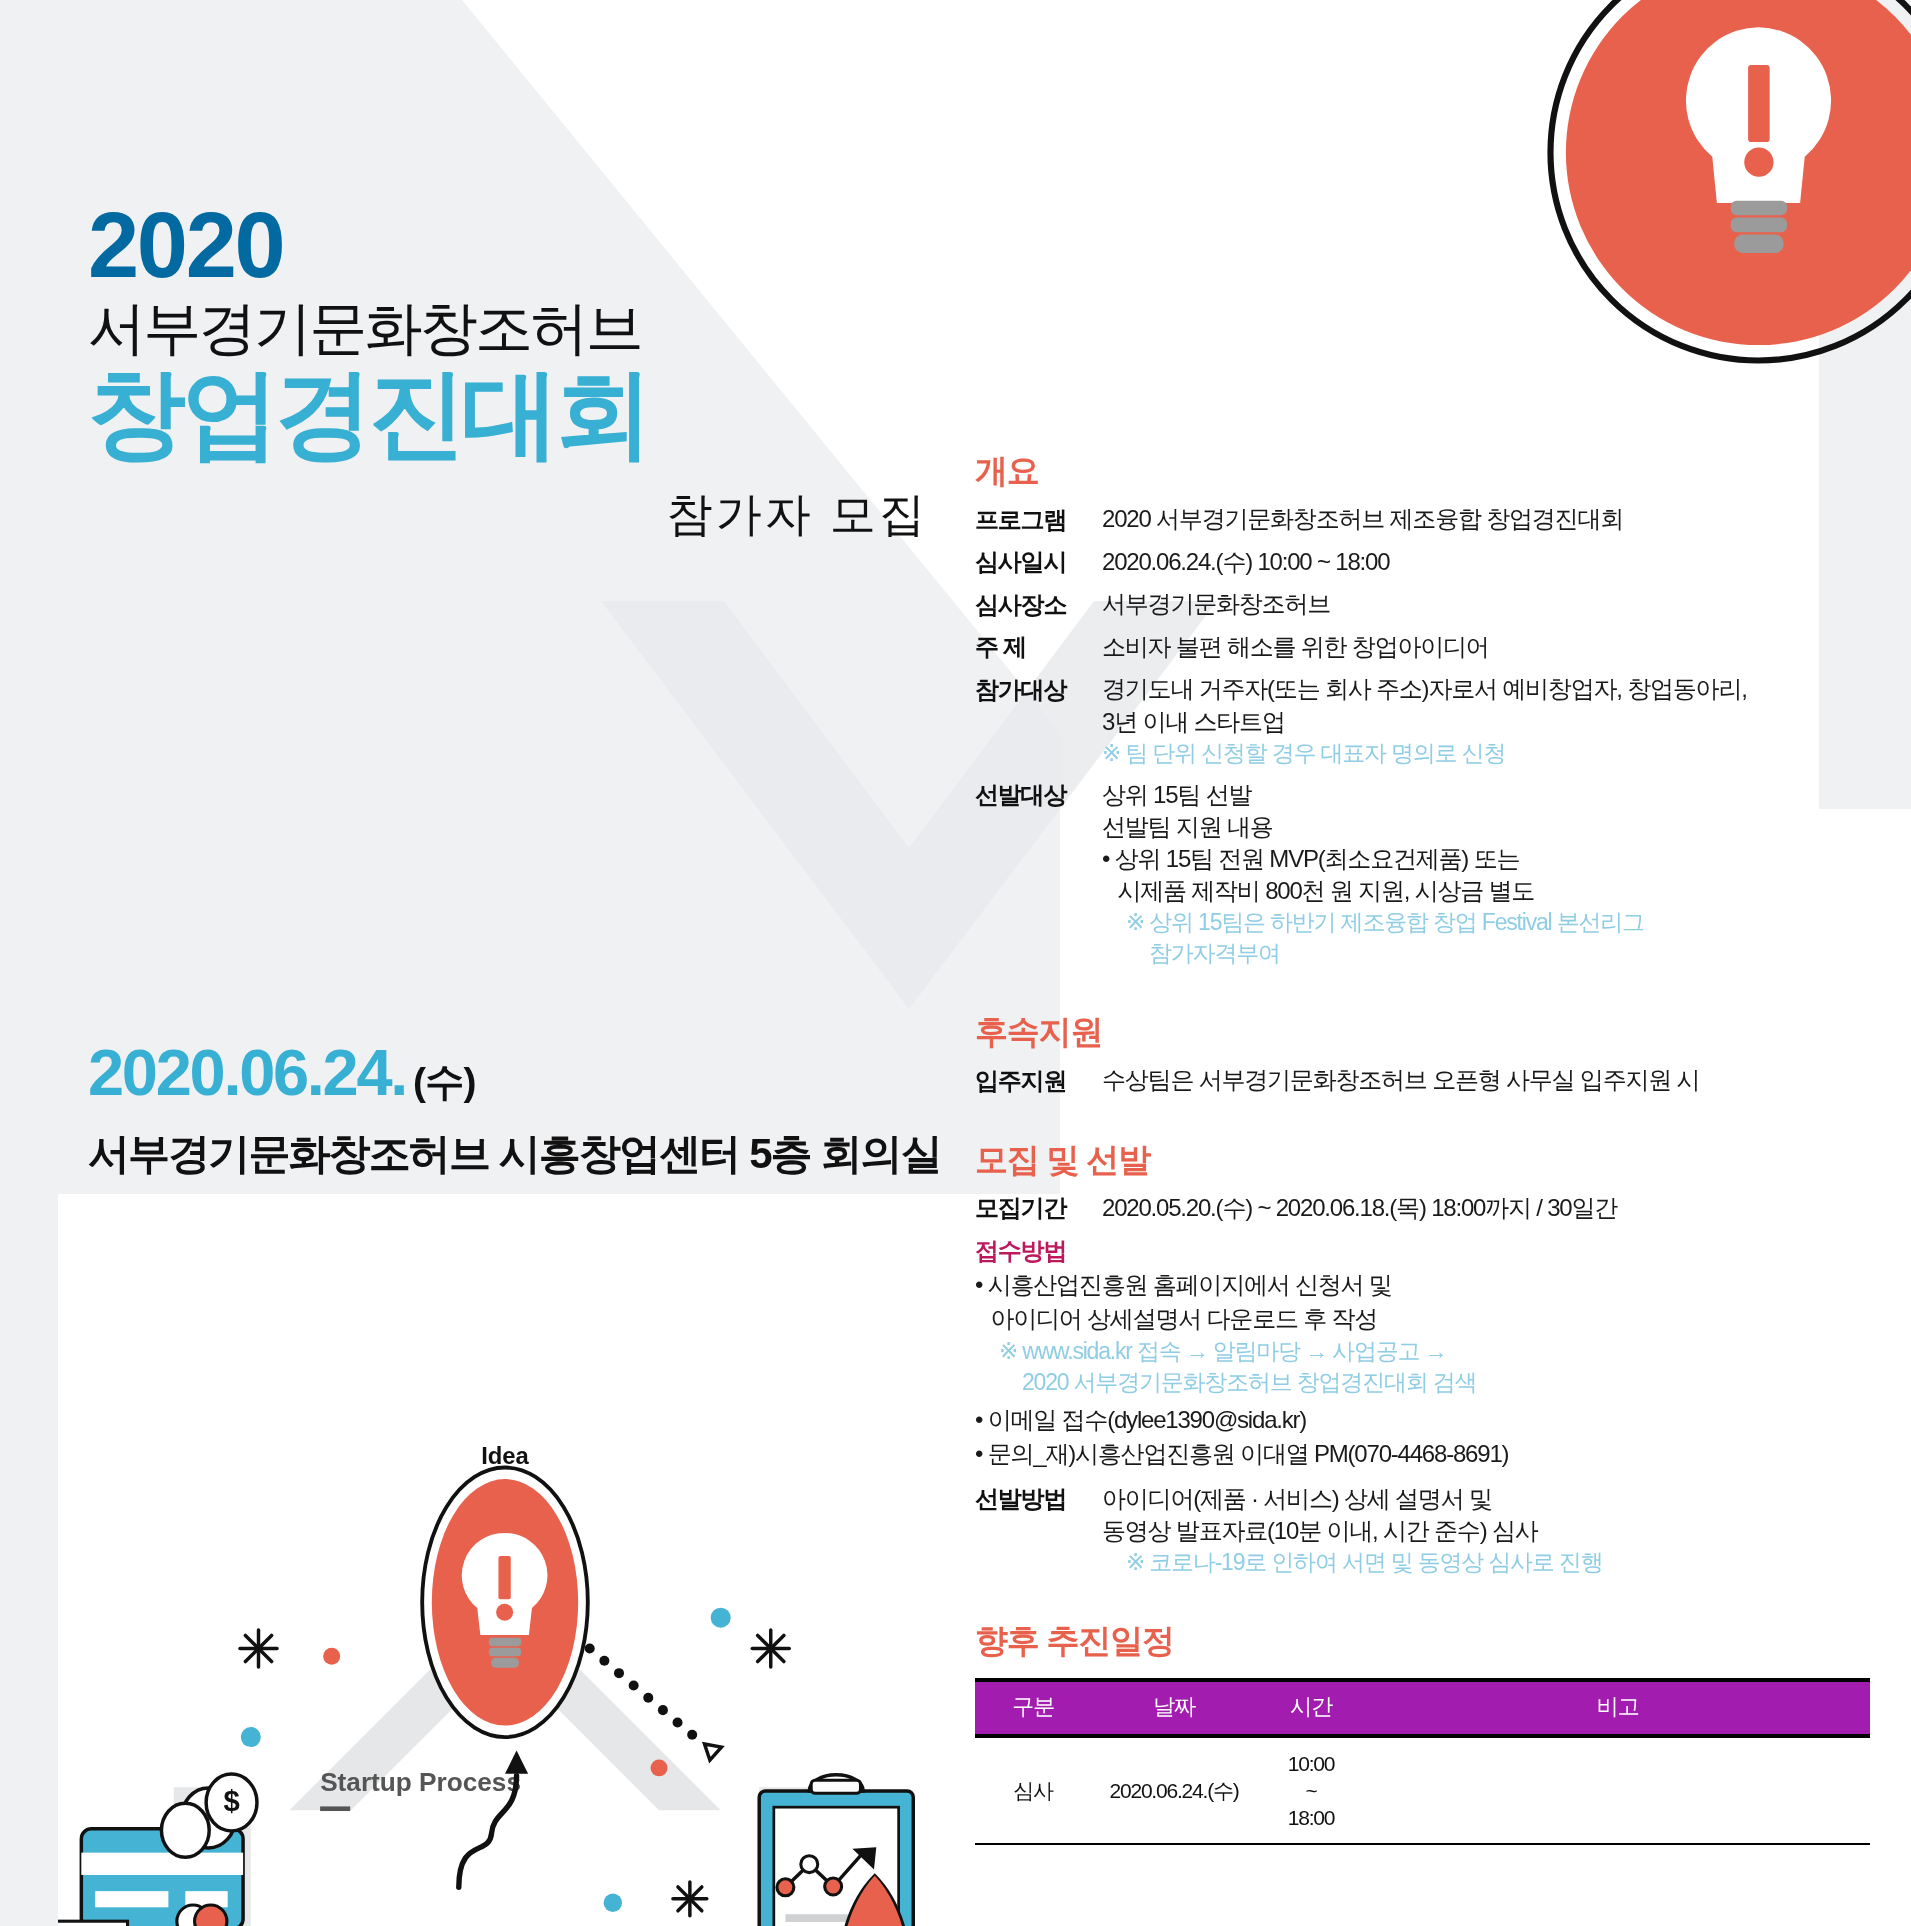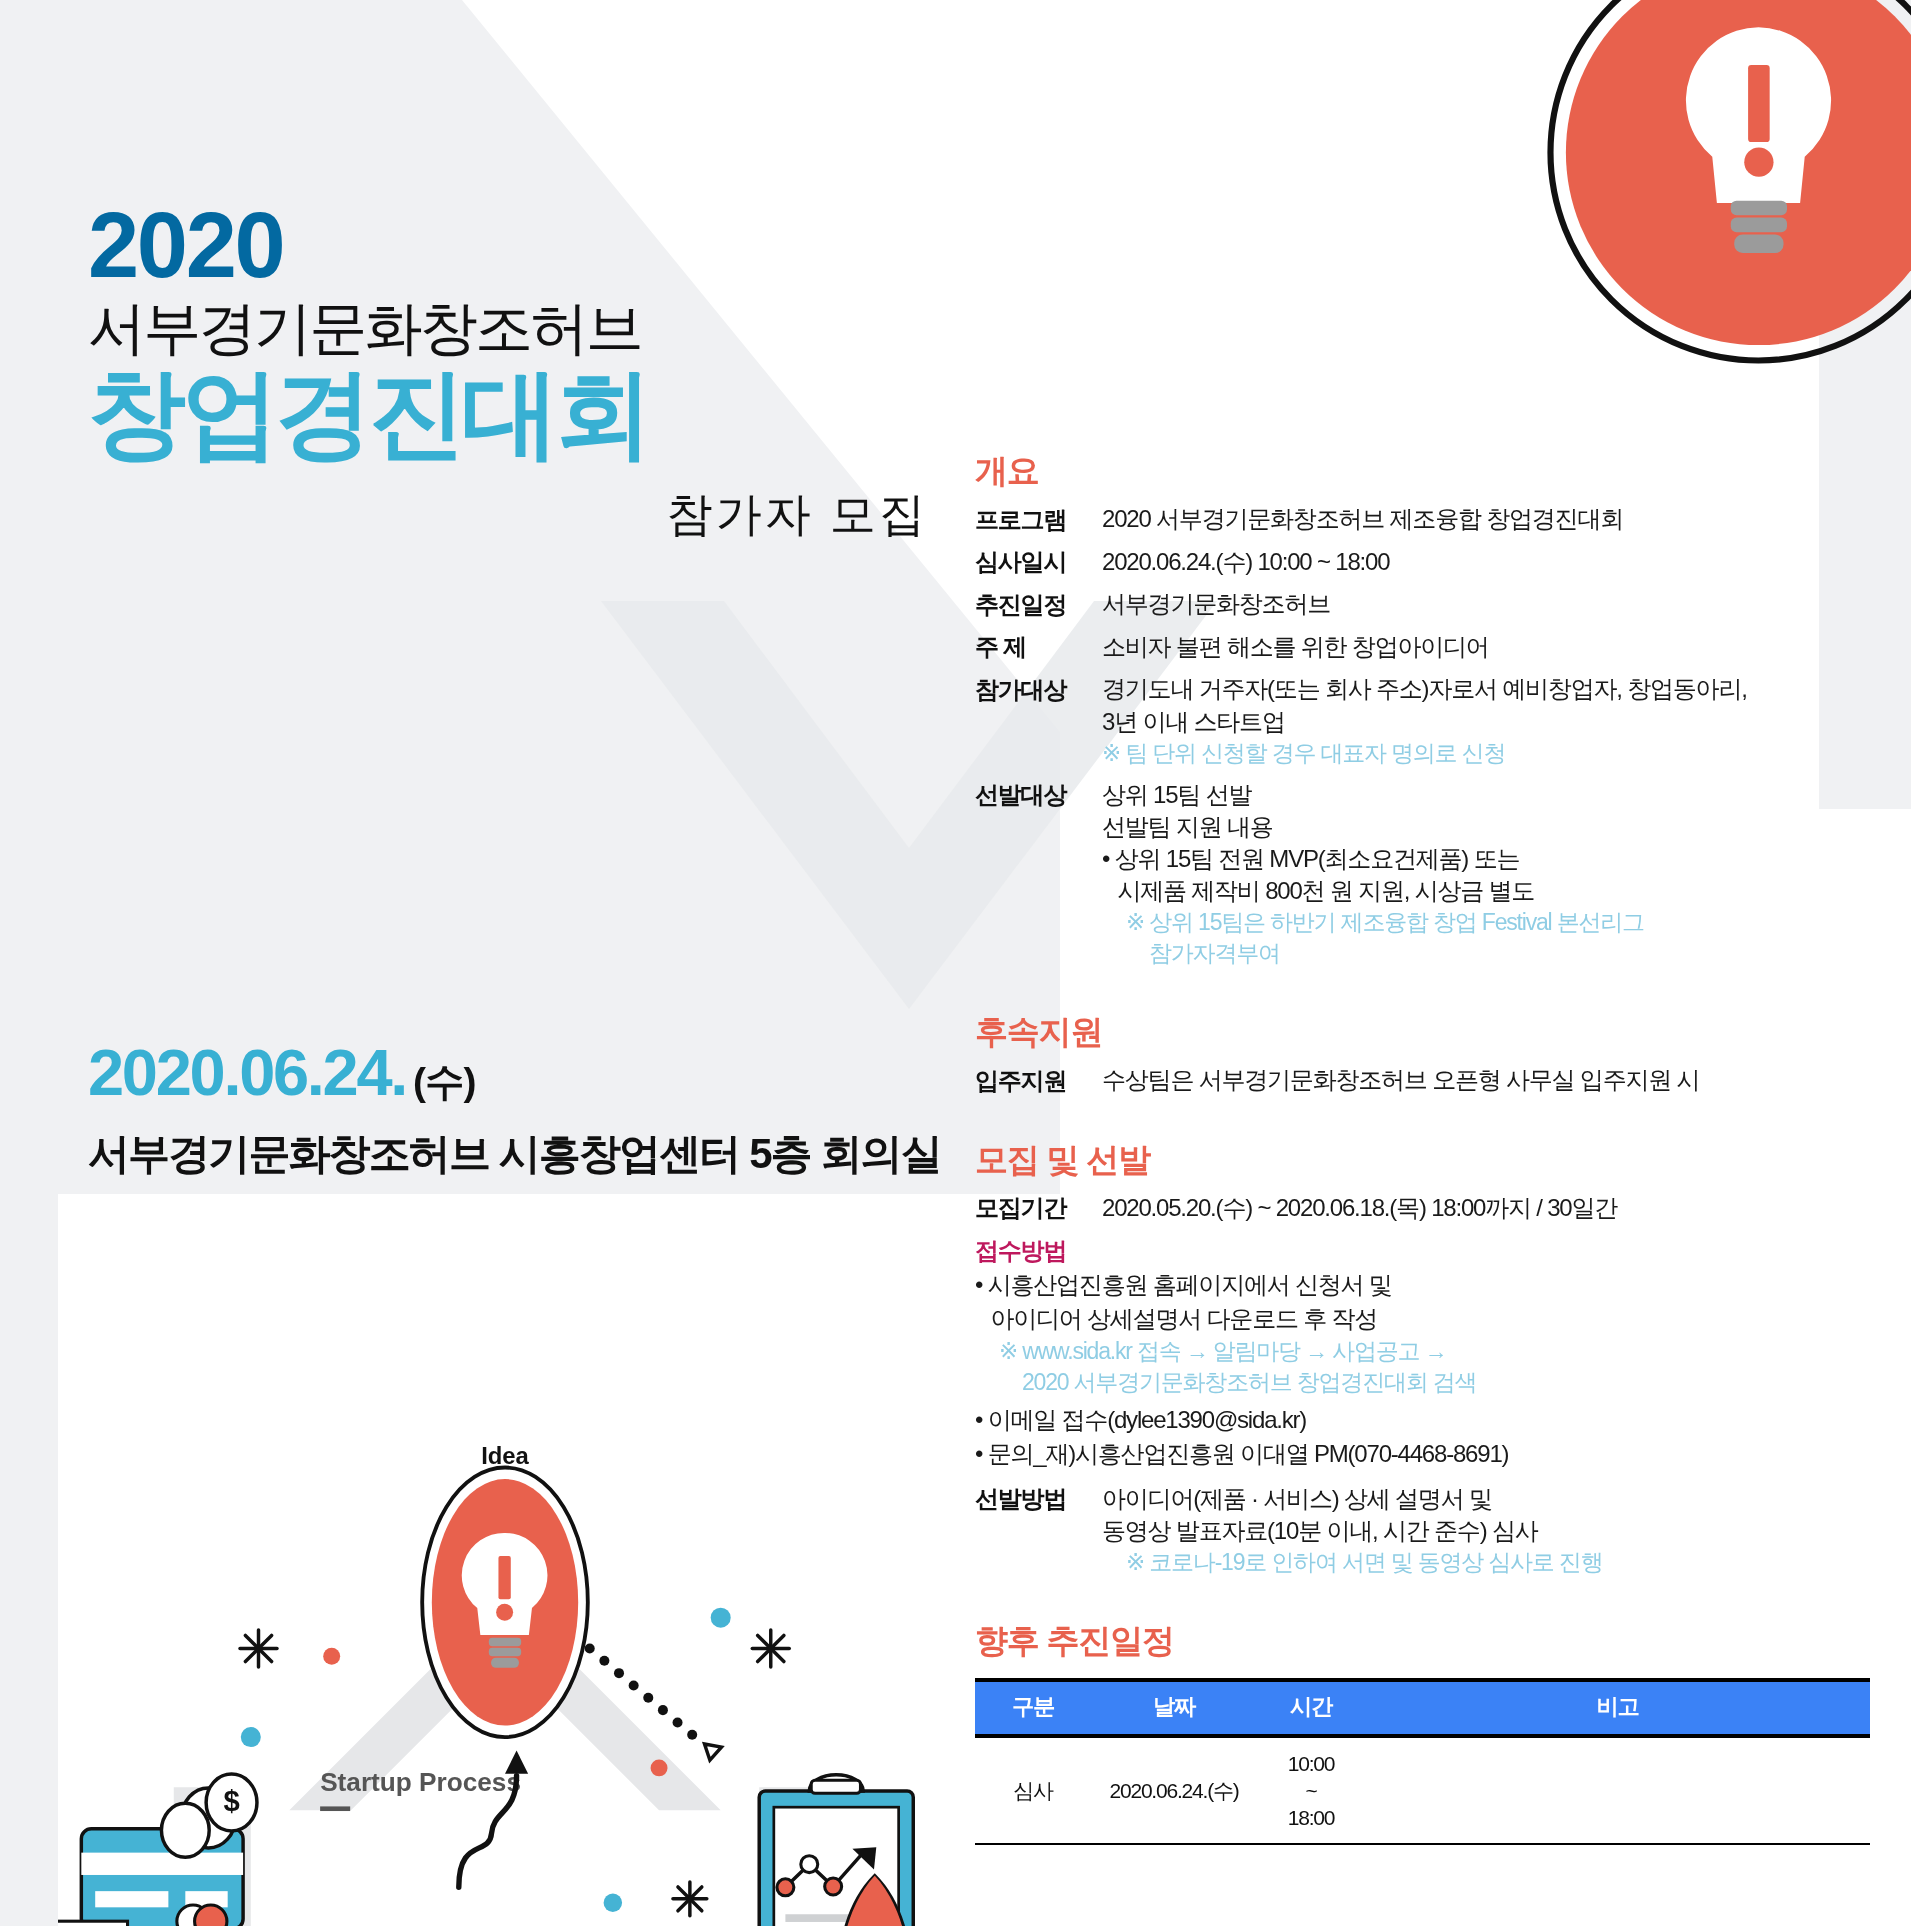--- a/index.html
+++ b/index.html
@@ -136,22 +136,22 @@
   table.sched {
     width: 894px; border-collapse: collapse;
     table-layout: fixed; font-size: 21px; letter-spacing: -1.2px;
   }
   table.sched col.c1 { width: 116px; }
   table.sched col.c2 { width: 166px; }
   table.sched col.c3 { width: 108px; }
   table.sched col.c4 { width: 505px; }
 
   table.sched thead th {
-    background: #3b82f6; color: #ffffff;
-    font-weight: 700; font-size: 22.3px;
+    background: #a21caf; color: #ffffff;
+    font-weight: 400; font-size: 22.3px;
     padding: 10px 0 11.6px;
     border-top: 4.2px solid #000000;
     border-bottom: 4.2px solid #000000;
     text-align: center;
   }
   table.sched tbody td {
     border-bottom: 2.7px solid #000000;
     padding: 11.6px 3.9px;
     vertical-align: middle;
     line-height: 1.3;
@@ -512,21 +512,21 @@
     </div>
 
     <div class="row">
       <div class="row-label">심사일시</div>
       <div class="row-val">
         <span class="ln">2020.06.24.(수) 10:00 ~ 18:00</span>
       </div>
     </div>
 
     <div class="row">
-      <div class="row-label">추진일정</div>
+      <div class="row-label">심사장소</div>
       <div class="row-val">
         <span class="ln">서부경기문화창조허브</span>
       </div>
     </div>
 
     <div class="row">
       <div class="row-label">주      제</div>
       <div class="row-val">
         <span class="ln">소비자 불편 해소를 위한 창업아이디어</span>
       </div>

